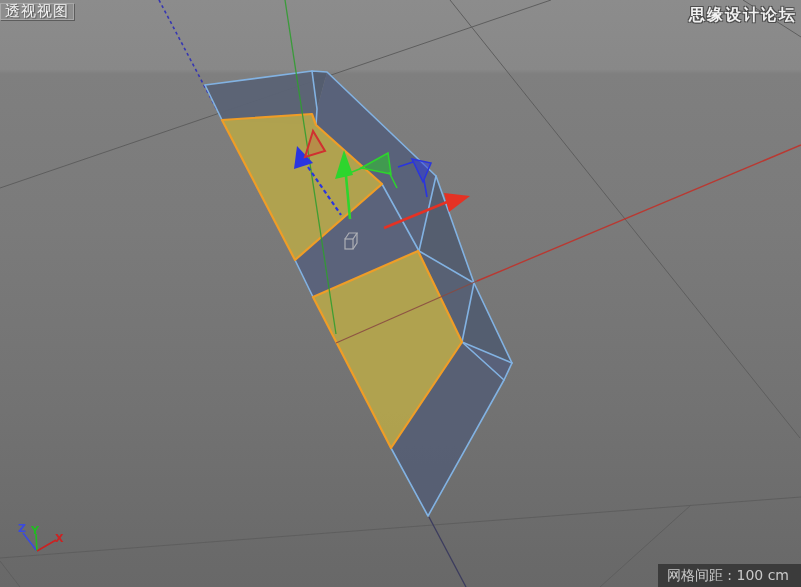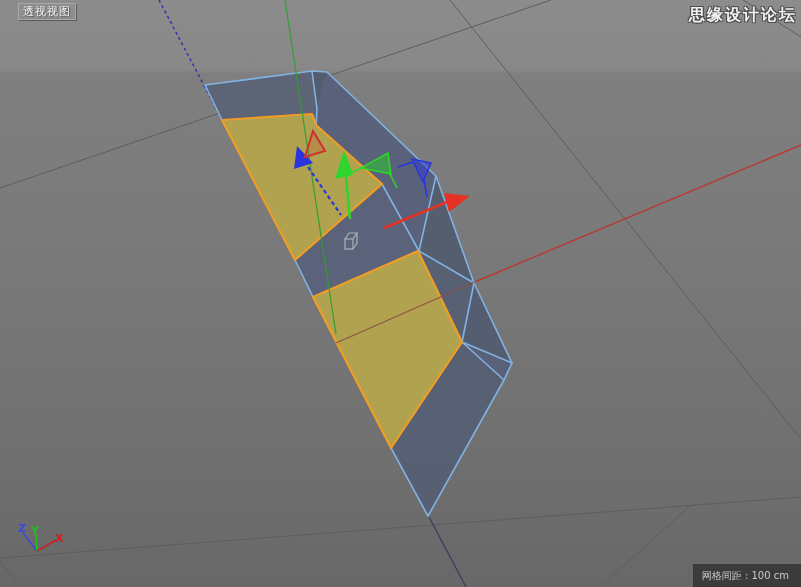--- a/index.html
+++ b/index.html
@@ -7,22 +7,22 @@
     width:801px;height:587px;overflow:hidden;
     font-family:"DejaVu Sans","Liberation Sans",sans-serif;
     background:#7c7c7c;
   }
   .stage{
     position:relative;width:801px;height:587px;
     background:linear-gradient(180deg,#8c8c8c 0%,#888888 11.8%,#7f7f7f 12.6%,#7a7a7a 40%,#727272 70%,#686868 100%);
   }
   .scene{position:absolute;left:0;top:0;display:block;cursor:crosshair;}
   .viewport-label{
-    position:absolute;left:18px;top:3px;
-    font-size:11px;line-height:13px;color:#f2f2f2;
+    position:absolute;left:0;top:3px;
+    font-size:15px;line-height:13px;color:#f2f2f2;
     background:#8e8e8e;border:1px solid #a8a8a8;
     box-shadow:1px 1px 0 #5c5c5c;
     padding:1px 4px;letter-spacing:1px;
     text-shadow:1px 1px 1px #555;
     user-select:none;
   }
   .watermark{
     position:absolute;top:5px;right:4px;
     display:flex;align-items:flex-end;gap:9px;
     color:#f2f2f2;user-select:none;white-space:nowrap;
@@ -31,21 +31,21 @@
     font-size:16px;font-weight:bold;letter-spacing:2px;
     text-shadow:-1px -1px 0 #4d4d4d,1px -1px 0 #4d4d4d,-1px 1px 0 #4d4d4d,1px 1px 0 #4d4d4d;
   }
   .watermark .wm-url{
     font-size:12px;font-weight:bold;letter-spacing:1px;
     text-shadow:-1px -1px 0 #4d4d4d,1px -1px 0 #4d4d4d,-1px 1px 0 #4d4d4d,1px 1px 0 #4d4d4d;
   }
   .status-bar{
     position:absolute;right:0;bottom:0;
     background:#3b3b3b;color:#c9c9c9;
-    font-size:10px;line-height:15px;
+    font-size:14px;line-height:15px;
     padding:4px 12px 4px 9px;
     user-select:none;white-space:nowrap;
   }
 </style>
 </head>
 <body>
 
 <div class="stage">
 
   <svg class="scene" width="801" height="587" viewBox="0 0 801 587">

